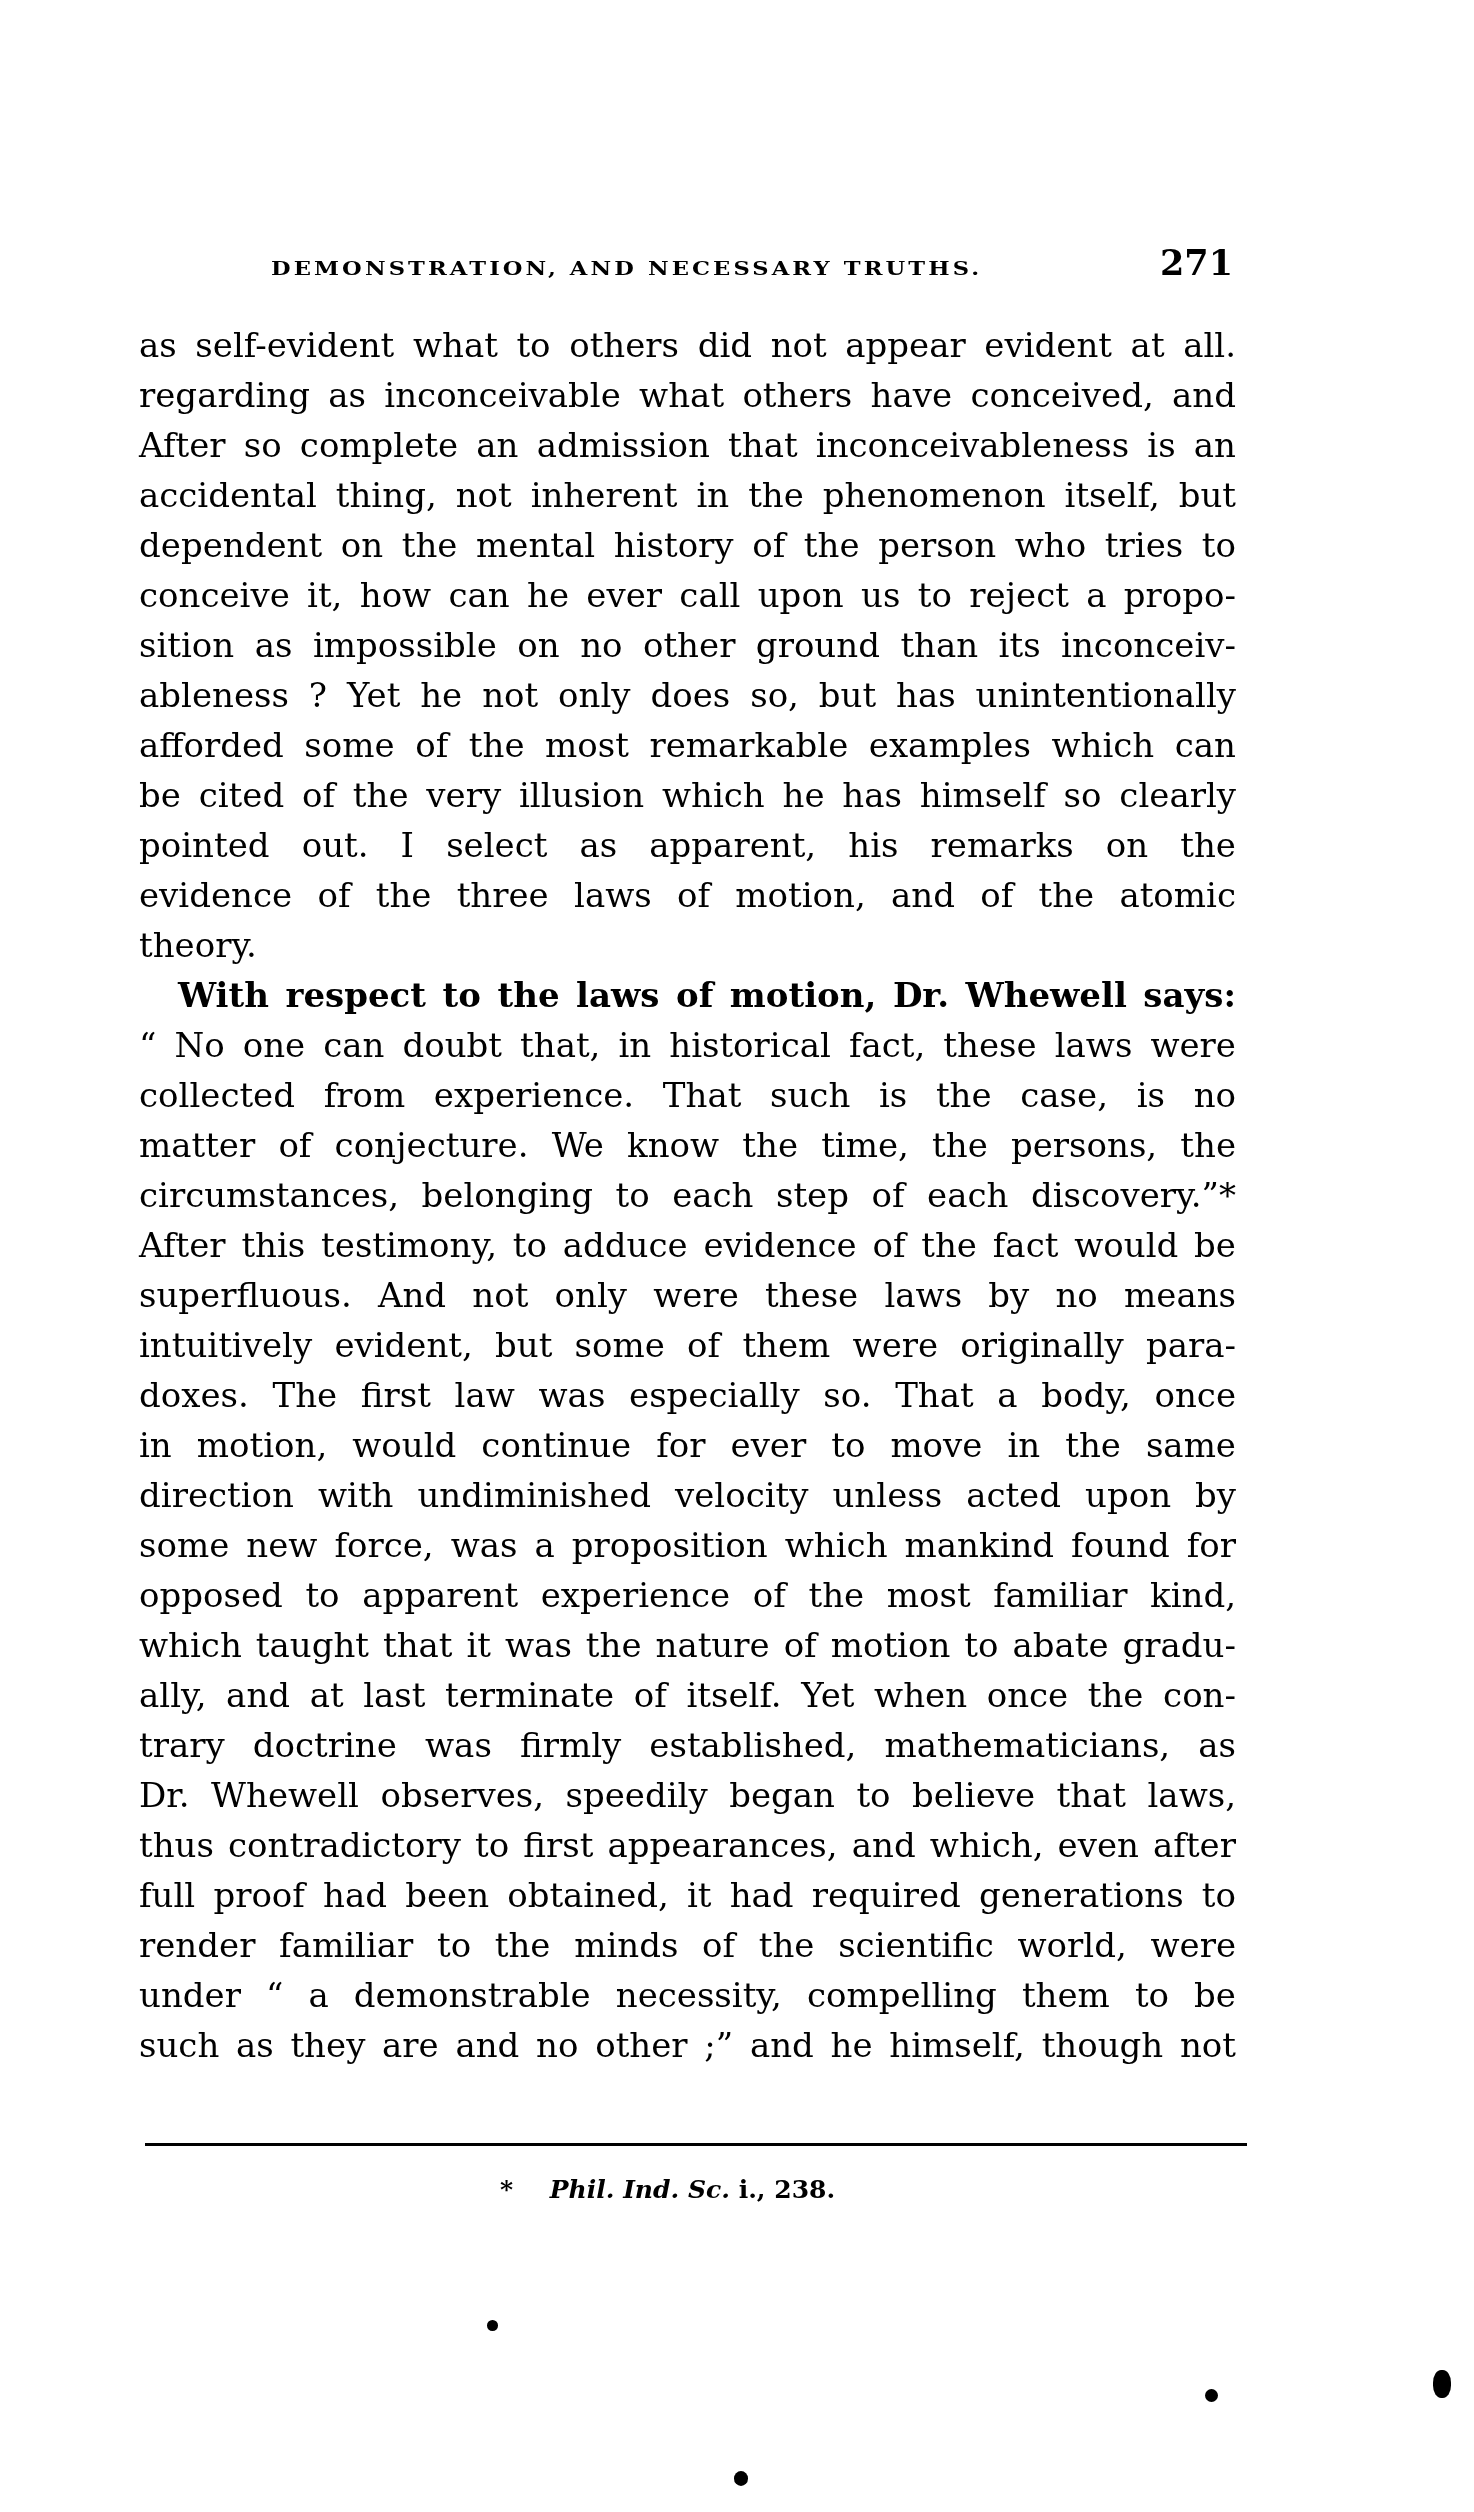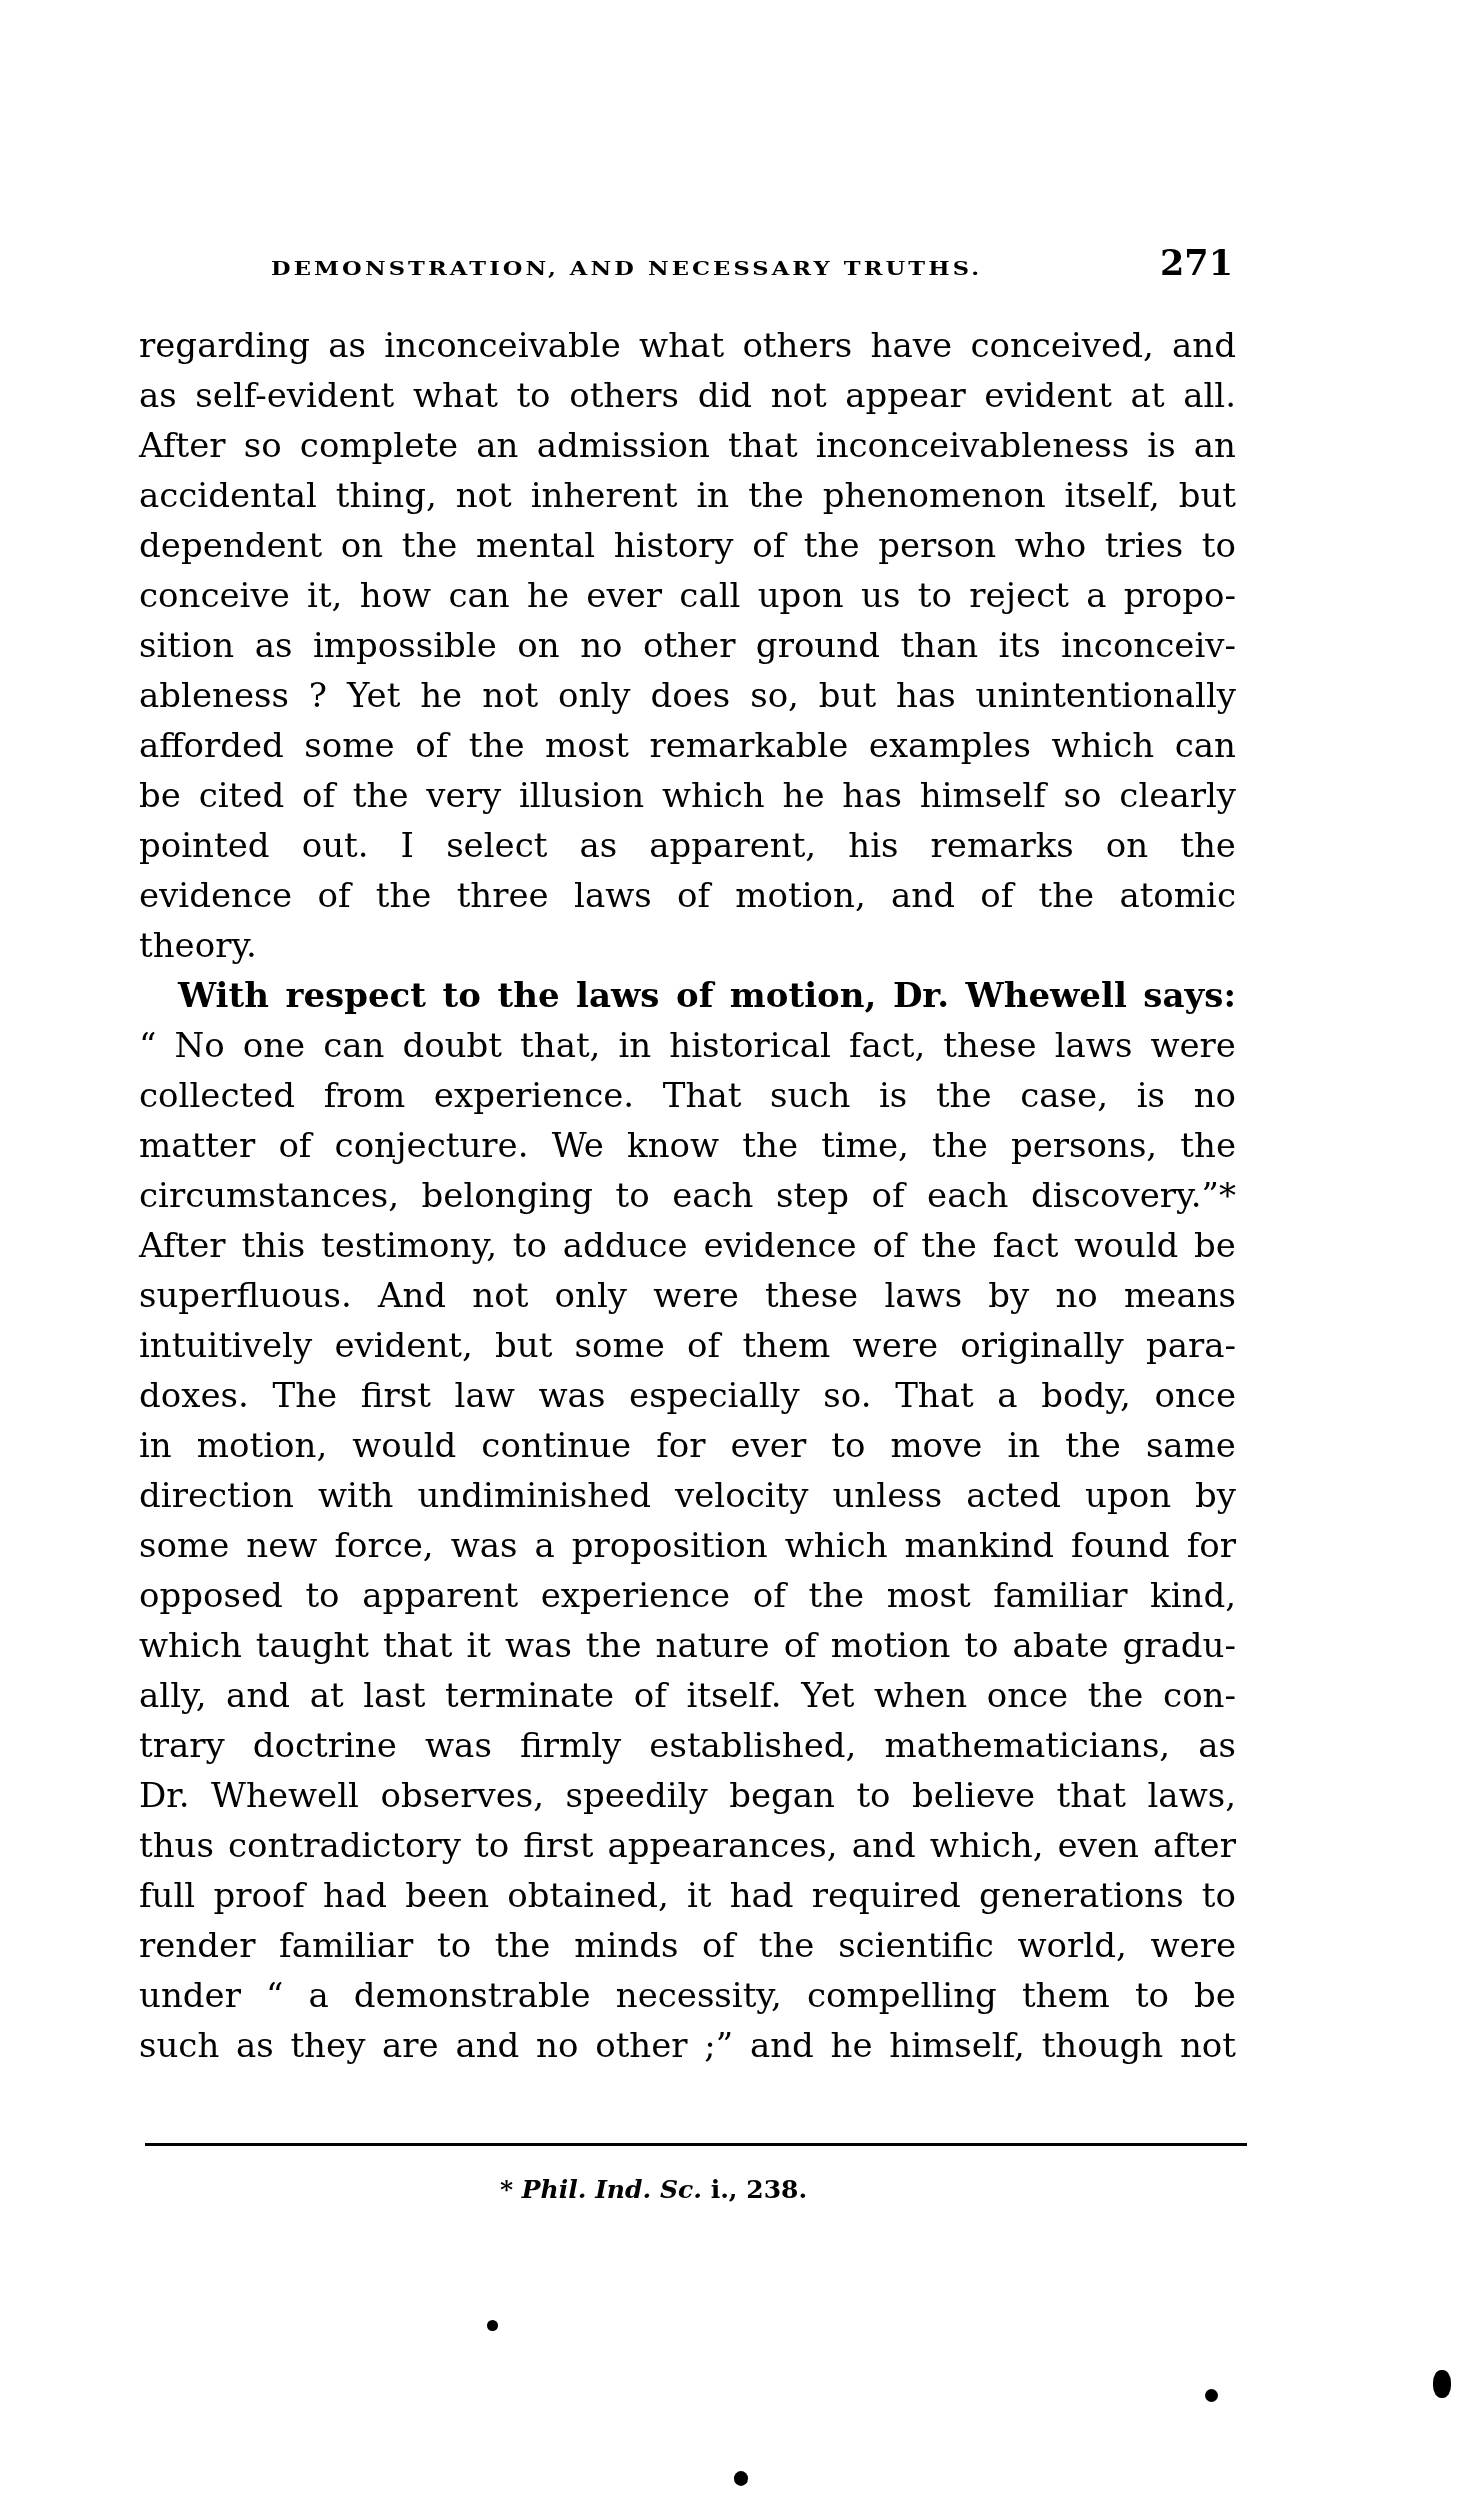--- a/index.html
+++ b/index.html
@@ -35,37 +35,37 @@
   .line.last { text-align-last: left; }
   .line.indent { padding-left: 39px; font-weight: bold; }
 
   .footnote-rule {
     position: absolute; left: 145px; top: 2143px; width: 1102px; height: 3px; background: #000;
   }
   .footnote {
     position: absolute; left: 500px; top: 2175px;
     font-family: "DejaVu Serif", serif; font-size: 25px; font-weight: bold; white-space: nowrap;
   }
-  .footnote .ital { font-style: italic; }
+  .footnote .ital { font-style: italic; margin-left: 28px; }
 
   .speck { position: absolute; background: #000; border-radius: 50%; }
 </style>
 </head>
 <body>
 
 <div class="page">
 
   <div class="running-head">
     <span class="running-title">DEMONSTRATION, AND NECESSARY TRUTHS.</span>
     <span class="page-number">271</span>
   </div>
 
   <div class="body-text">
+    <span class="line">as self-evident what to others did not appear evident at all.</span>
     <span class="line">regarding as inconceivable what others have conceived, and</span>
-    <span class="line">as self-evident what to others did not appear evident at all.</span>
     <span class="line">After so complete an admission that inconceivableness is an</span>
     <span class="line">accidental thing, not inherent in the phenomenon itself, but</span>
     <span class="line">dependent on the mental history of the person who tries to</span>
     <span class="line">conceive it, how can he ever call upon us to reject a propo-</span>
     <span class="line">sition as impossible on no other ground than its inconceiv-</span>
     <span class="line">ableness ?  Yet he not only does so, but has unintentionally</span>
     <span class="line">afforded some of the most remarkable examples which can</span>
     <span class="line">be cited of the very illusion which he has himself so clearly</span>
     <span class="line">pointed out.  I select as apparent, his remarks on the</span>
     <span class="line">evidence of the three laws of motion, and of the atomic</span>

